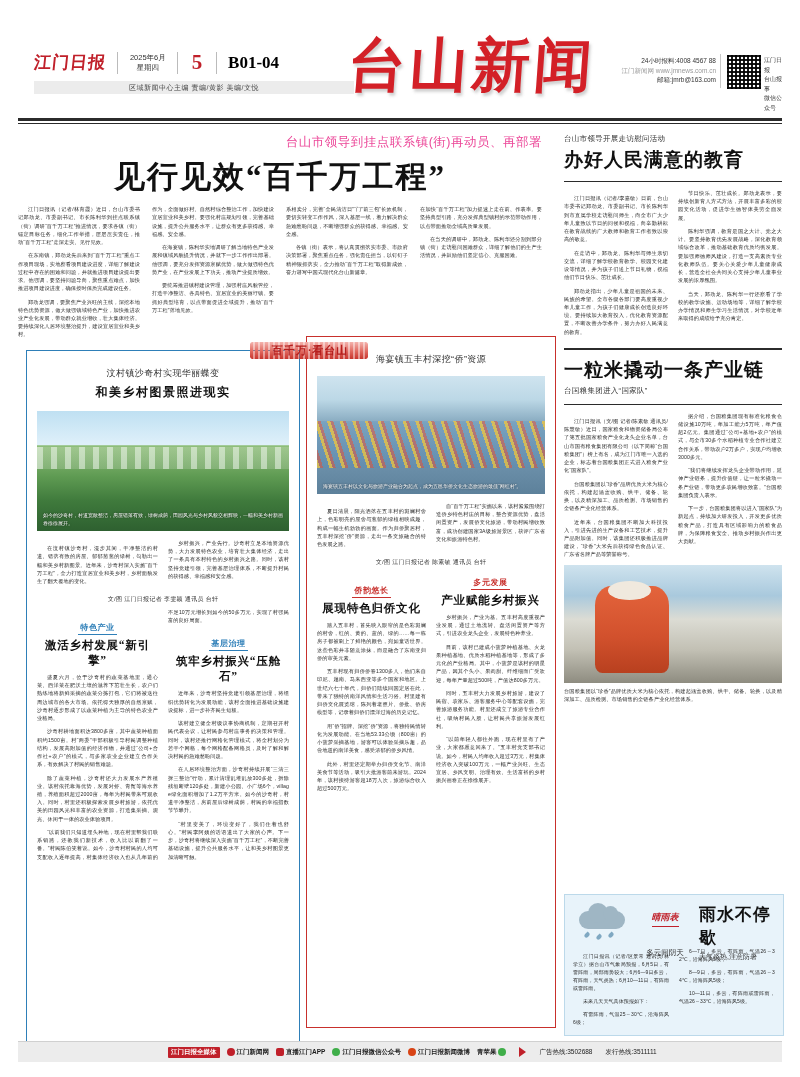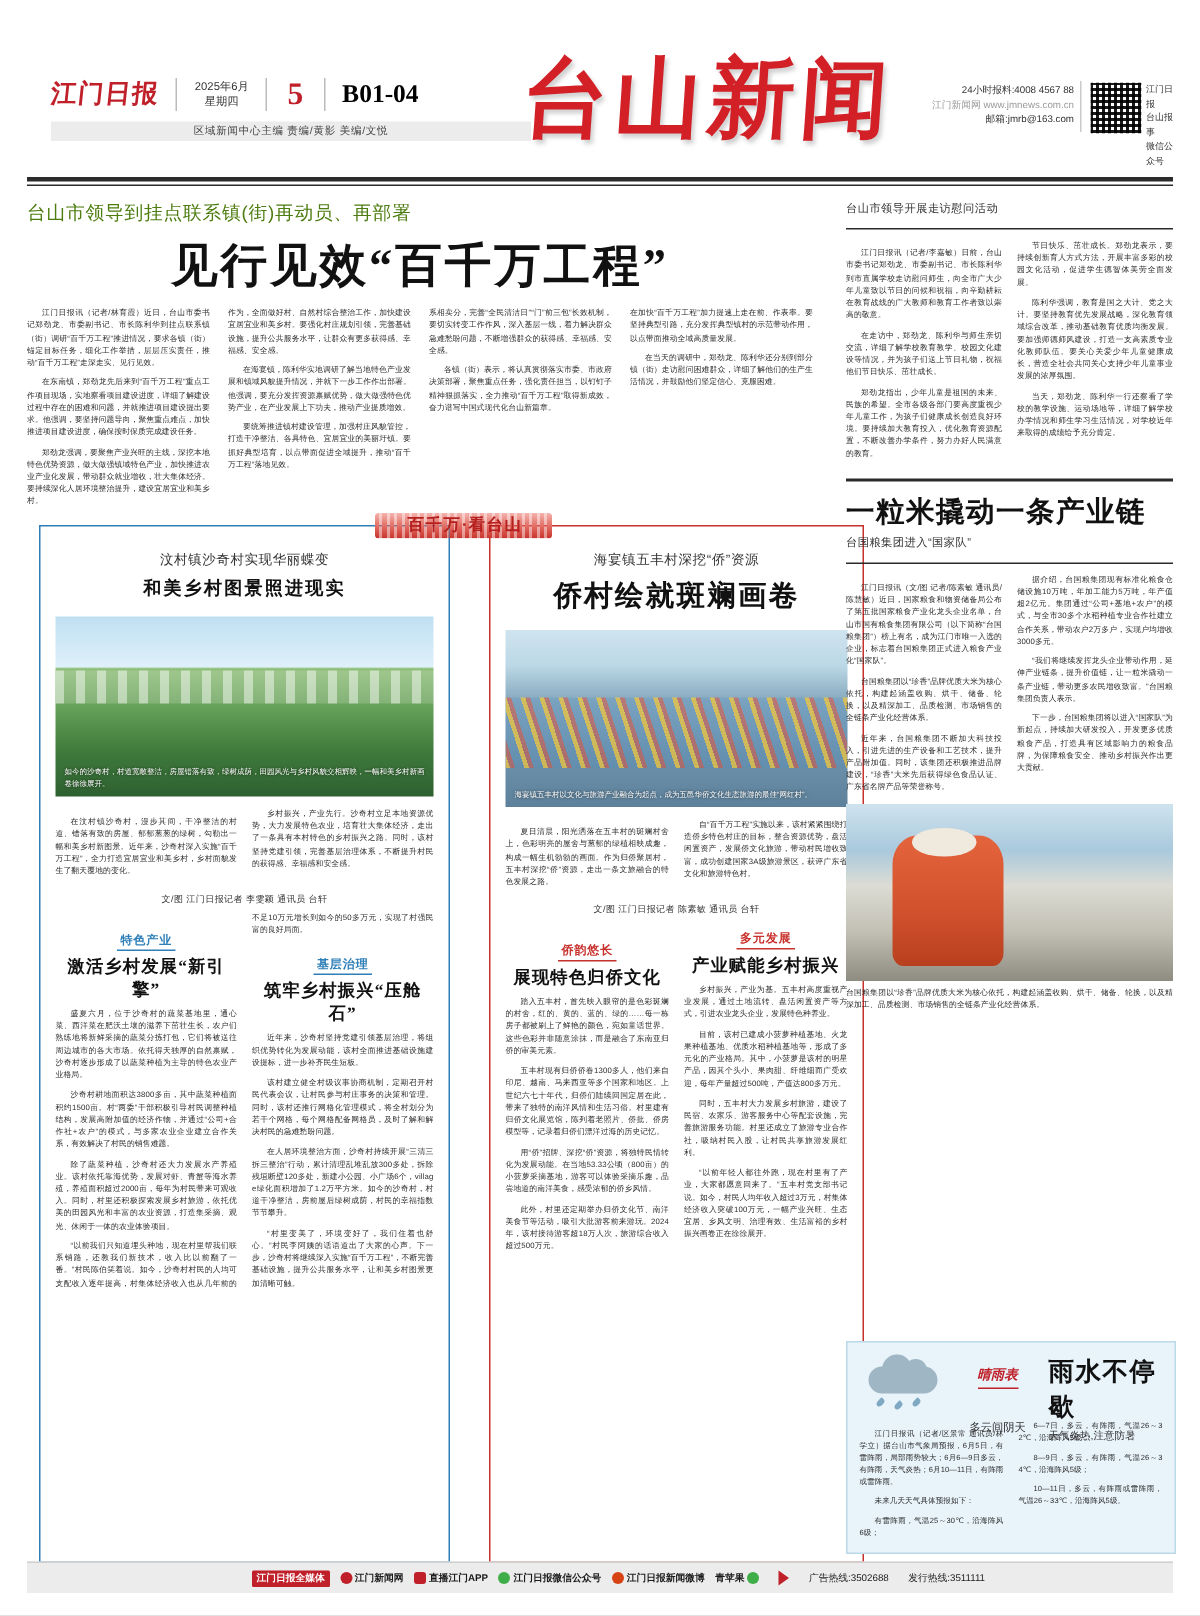--- a/index.html
+++ b/index.html
@@ -25,41 +25,41 @@
       repeating-linear-gradient(0deg,#1a1a1a 0 2px,#fff 2px 4px),
       repeating-linear-gradient(90deg,#1a1a1a 0 2px,rgba(255,255,255,0) 2px 4px);
       background-blend-mode:multiply;border:1px solid #fff;}
   .qr-lbl{position:absolute;left:746px;top:26px;font-size:6px;line-height:9.5px;color:#333;}
 
   .rule-thick{position:absolute;left:0;top:100px;width:764px;height:3px;background:#2b2b2b;}
   .rule-thin{position:absolute;left:0;top:105px;width:764px;height:1px;background:#2b2b2b;}
 
   
   .lead{position:absolute;left:0;top:116px;width:524px;}
-  .lead .kicker{text-align:left;font-size:12.5px;color:#4d7c0f;letter-spacing:.5px;font-family:"Liberation Sans",sans-serif;}
+  .lead .kicker{text-align:right;font-size:12.5px;color:#ec4899;letter-spacing:.5px;font-family:"Liberation Sans",sans-serif;}
   .lead .head{text-align:center;font-family:"Liberation Serif","DejaVu Serif",serif;font-size:31px;font-weight:bold;color:#111;letter-spacing:2px;margin-top:5px;}
 
   .lead-body{position:absolute;left:0;top:182px;width:524px;height:126px;}
   .lead-body .c{float:left;width:122px;margin-right:12px;}
   .lead-body .c:last-child{margin-right:0;}
 
   
   .ptext{font-size:5.2px;line-height:8.2px;color:#2c2c2c;text-align:justify;word-break:break-all;letter-spacing:.1px;}
   .ptext.ind{text-indent:10px;}
   .ptext + .ptext{margin-top:4px;}
 
   
   .badge{position:absolute;left:232px;top:318px;width:118px;height:26px;z-index:7;}
   .badge .bg{position:absolute;left:0;top:6px;width:118px;height:17px;background:linear-gradient(180deg,#f4b3ad 0%,#e0685f 55%,#c8342c 100%);border-radius:2px;
      -webkit-mask-image:repeating-linear-gradient(90deg,#000 0 3px,rgba(0,0,0,.55) 3px 5px);mask-image:repeating-linear-gradient(90deg,#000 0 3px,rgba(0,0,0,.55) 3px 5px);}
   .badge .txt{position:absolute;left:0;top:6px;width:120px;height:17px;line-height:17px;text-align:center;font-family:"Liberation Serif",serif;font-weight:bold;font-size:11px;color:#b5201f;letter-spacing:1px;}
 
   
   .featL{position:absolute;left:8px;top:332px;width:272px;height:690px;border:1.5px solid #2e7fb8;background:#fff;}
-  .featR{position:absolute;left:288px;top:332px;width:248px;height:690px;border:1.5px solid #c8302c;background:#fff;margin-left:20px;}
+  .featR{position:absolute;left:288px;top:318px;width:248px;height:690px;border:1.5px solid #c8302c;background:#fff;}
   .feat-head{text-align:center;padding-top:16px;}
   .feat-kicker{font-size:9px;color:#333;letter-spacing:.4px;}
   .feat-title{font-family:"Liberation Serif","DejaVu Serif",serif;font-size:12px;font-weight:bold;color:#111;letter-spacing:1.5px;margin-top:4px;}
   .featR .feat-title{font-size:19px;}
 
   .photo{position:relative;overflow:hidden;}
   .photo .cap{position:absolute;left:6px;right:6px;bottom:4px;font-size:5px;line-height:7.5px;color:#fff;text-align:justify;word-break:break-all;text-shadow:0 0 2px rgba(0,0,0,.75);}
 
   .ph-village{background:
       linear-gradient(180deg,#bfe0f2 0%,#dff0fa 28%,#8fbf7a 29%,#5e9a52 55%,#3f7a3c 75%,#2e6030 100%);}
@@ -220,21 +220,20 @@
       <p class="ptext ind">近年来，沙奇村坚持党建引领基层治理，将组织优势转化为发展动能，该村全面推进基础设施建设提标，进一步补齐民生短板。</p>
       <p class="ptext ind">该村建立健全村级议事协商机制，定期召开村民代表会议，让村民参与村庄事务的决策和管理。同时，该村还推行网格化管理模式，将全村划分为若干个网格，每个网格配备网格员，及时了解和解决村民的急难愁盼问题。</p>
       <p class="ptext ind">在人居环境整治方面，沙奇村持续开展“三清三拆三整治”行动，累计清理乱堆乱放300多处，拆除残垣断壁120多处，新建小公园、小广场6个，village绿化面积增加了1.2万平方米。如今的沙奇村，村道干净整洁，房前屋后绿树成荫，村民的幸福指数节节攀升。</p>
       <p class="ptext ind">“村里变美了，环境变好了，我们住着也舒心。”村民李阿姨的话语道出了大家的心声。下一步，沙奇村将继续深入实施“百千万工程”，不断完善基础设施，提升公共服务水平，让和美乡村图景更加清晰可触。</p>
     </div>
   </div>
 
   <div class="featR">
     <div class="feat-head">
       <div class="feat-kicker">海宴镇五丰村深挖“侨”资源</div>
-      <div class="feat-title">侨村绘就斑斓画卷</div>
     </div>
 
     <div class="photo ph-drag" style="margin:10px 10px 0;height:118px;">
       <div class="cap">海宴镇五丰村以文化与旅游产业融合为起点，成为五邑华侨文化生态旅游的最佳“网红村”。</div>
     </div>
 
     <div style="margin:8px 10px 0;" class="two-col">
       <p class="ptext ind">夏日清晨，阳光洒落在五丰村的斑斓村舍上，色彩明亮的屋舍与葱郁的绿植相映成趣，构成一幅生机勃勃的画面。作为归侨聚居村，五丰村深挖“侨”资源，走出一条文旅融合的特色发展之路。</p>
       <p class="ptext ind">自“百千万工程”实施以来，该村紧紧围绕打造侨乡特色村庄的目标，整合资源优势，盘活闲置资产，发展侨文化旅游，带动村民增收致富，成功创建国家3A级旅游景区，获评广东省文化和旅游特色村。</p>
     </div>
@@ -259,20 +258,21 @@
       <p class="ptext ind">目前，该村已建成小菠萝种植基地、火龙果种植基地、优质水稻种植基地等，形成了多元化的产业格局。其中，小菠萝是该村的明星产品，因其个头小、果肉甜、纤维细而广受欢迎，每年产量超过500吨，产值达800多万元。</p>
       <p class="ptext ind">同时，五丰村大力发展乡村旅游，建设了民宿、农家乐、游客服务中心等配套设施，完善旅游服务功能。村里还成立了旅游专业合作社，吸纳村民入股，让村民共享旅游发展红利。</p>
       <p class="ptext ind">“以前年轻人都往外跑，现在村里有了产业，大家都愿意回来了。”五丰村党支部书记说。如今，村民人均年收入超过3万元，村集体经济收入突破100万元，一幅产业兴旺、生态宜居、乡风文明、治理有效、生活富裕的乡村振兴画卷正在徐徐展开。</p>
     </div>
   </div>
 
   <div class="rightcol">
 
     <div>
       <div class="r-kicker">台山市领导开展走访慰问活动</div>
+      <div class="r-head">办好人民满意的教育</div>
       <div class="r-rule"></div>
       <div style="column-count:2;column-gap:10px;">
         <p class="ptext ind">江门日报讯（记者/李嘉敏）日前，台山市委书记郑劲龙、市委副书记、市长陈利华到市直属学校走访慰问师生，向全市广大少年儿童致以节日的问候和祝福，向辛勤耕耘在教育战线的广大教师和教育工作者致以崇高的敬意。</p>
         <p class="ptext ind">在走访中，郑劲龙、陈利华与师生亲切交流，详细了解学校教育教学、校园文化建设等情况，并为孩子们送上节日礼物，祝福他们节日快乐、茁壮成长。</p>
         <p class="ptext ind">郑劲龙指出，少年儿童是祖国的未来、民族的希望。全市各级各部门要高度重视少年儿童工作，为孩子们健康成长创造良好环境。要持续加大教育投入，优化教育资源配置，不断改善办学条件，努力办好人民满意的教育。</p>
         <p class="ptext ind">节日快乐、茁壮成长。郑劲龙表示，要持续创新育人方式方法，开展丰富多彩的校园文化活动，促进学生德智体美劳全面发展。</p>
         <p class="ptext ind">陈利华强调，教育是国之大计、党之大计。要坚持教育优先发展战略，深化教育领域综合改革，推动基础教育优质均衡发展。要加强师德师风建设，打造一支高素质专业化教师队伍。要关心关爱少年儿童健康成长，营造全社会共同关心支持少年儿童事业发展的浓厚氛围。</p>
         <p class="ptext ind">当天，郑劲龙、陈利华一行还察看了学校的教学设施、运动场地等，详细了解学校办学情况和师生学习生活情况，对学校近年来取得的成绩给予充分肯定。</p>
       </div>
     </div>

